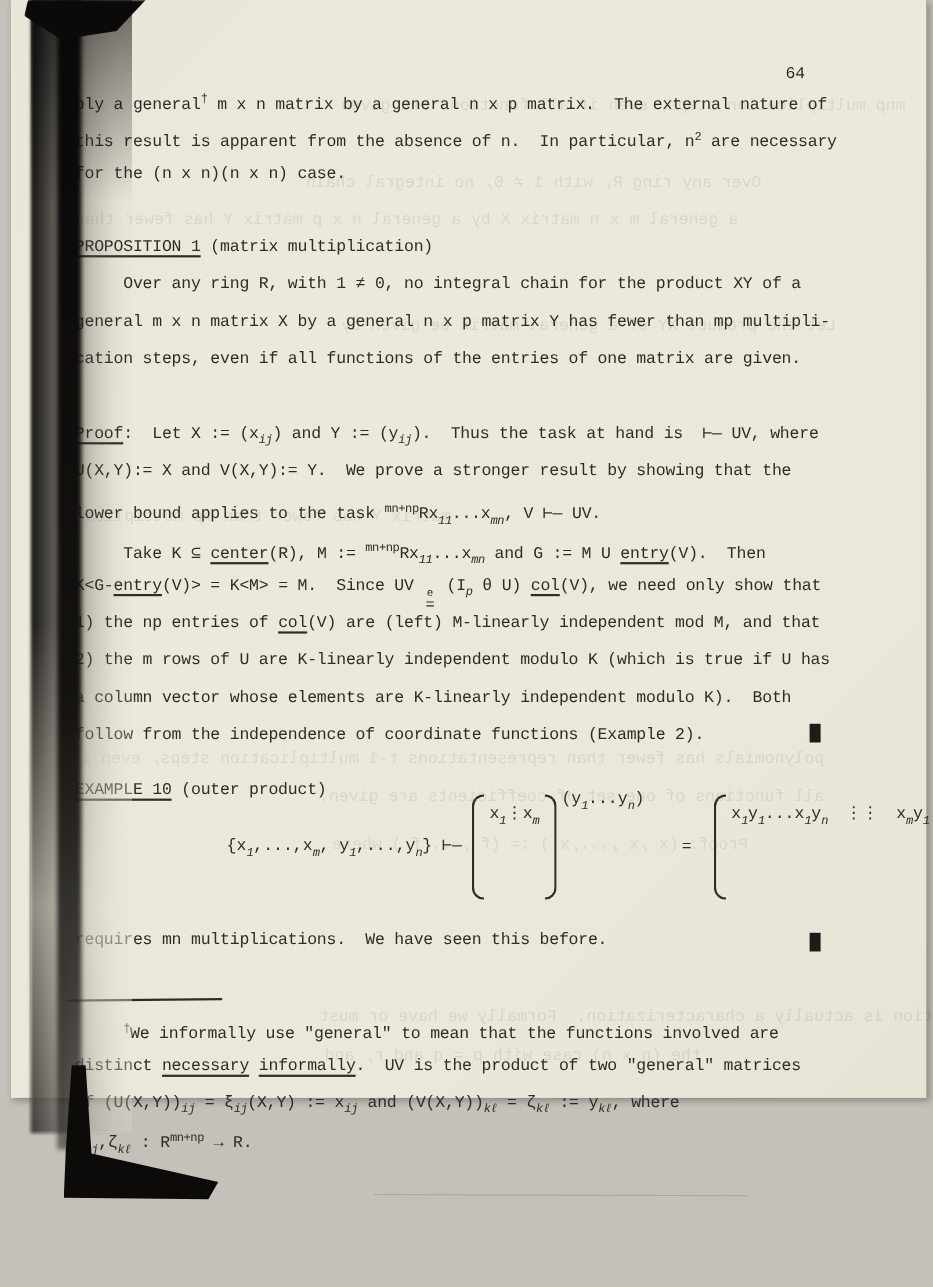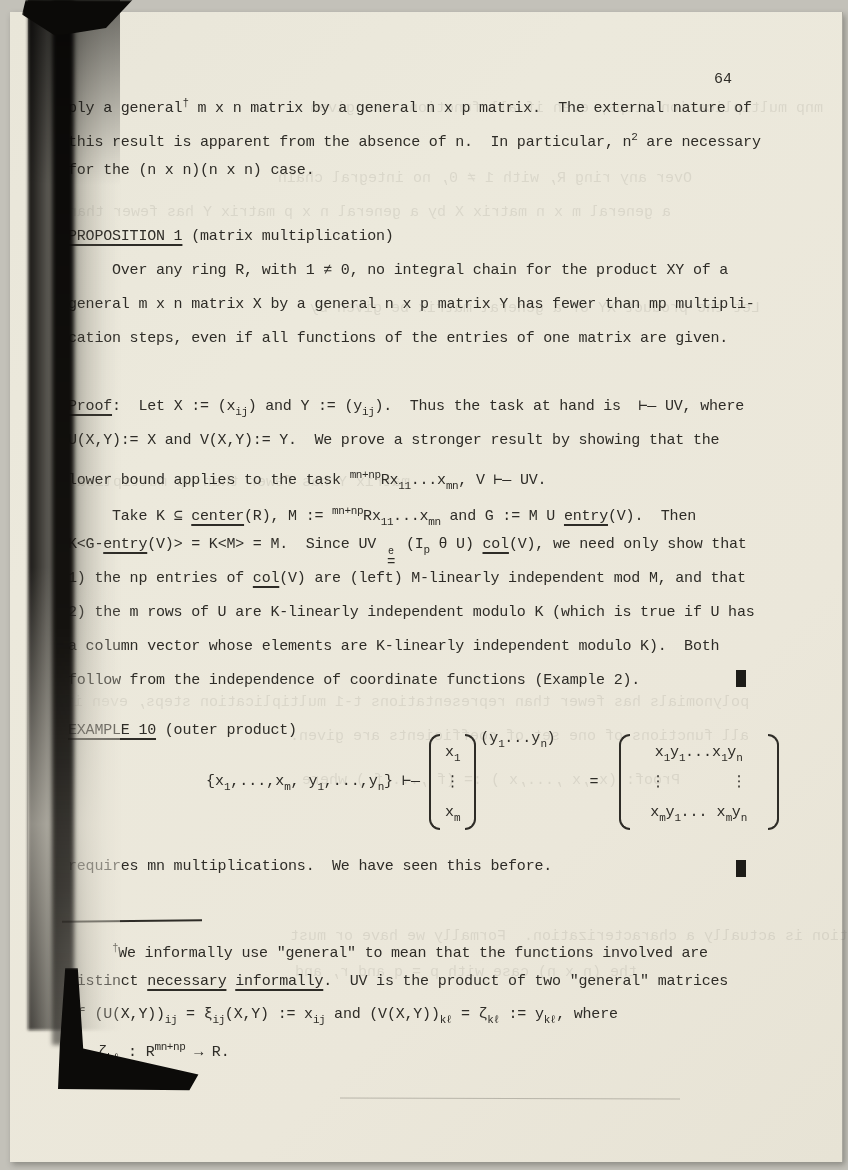--- a/index.html
+++ b/index.html
@@ -2,43 +2,43 @@
 <html><head>
 <meta charset="utf-8">
 <style>
   html,body{margin:0;padding:0;}
   body{
     width:848px;height:1170px;position:relative;overflow:hidden;
     background:#c3c1b9;
     font-family:"Liberation Mono","DejaVu Sans Mono",monospace;
   }
   #page{
-    position:absolute;left:10px;top:12px;width:832px;height:1150px;
+    position:absolute;left:10px;top:0;width:832px;height:998px;
     background:linear-gradient(135deg,#e9e6d9 0%,#ece9dc 30%,#ebe7da 70%,#e7e3d5 100%);
     border-right:1px solid #a9a79e;
     box-shadow:2px 3px 6px rgba(40,40,35,.35);
     color:#2e2c27;
     font-size:15px;
   }
   .block{position:absolute;left:58px;width:700px;}
   .line{height:34px;line-height:34px;white-space:pre;letter-spacing:-.2px;}
   .line-sm{height:33px;line-height:33px;white-space:pre;letter-spacing:-.2px;}
   sup{font-size:11px;vertical-align:6px;letter-spacing:-.4px;}
-  sub{font-size:11px;vertical-align:-5px;letter-spacing:-.4px;}
+  sub{font-size:11px;vertical-align:-5px;letter-spacing:-.4px;font-style:italic;}
   .ul{text-decoration:underline;text-underline-offset:4px;text-decoration-thickness:1.5px;}
   .stk{display:inline-flex;flex-direction:column;align-items:center;vertical-align:-6px;line-height:1;margin:0 2px;}
   .stk span:first-child{font-size:10px;line-height:9px;}
   .stk span:last-child{font-size:14px;line-height:12px;}
   .tomb{position:absolute;width:10px;height:17px;background:#1d1c18;}
   
   #equation{position:absolute;left:196px;top:722px;display:flex;align-items:center;white-space:pre;}
   .pgroup{display:flex;align-items:stretch;}
   .pl{width:9px;border:2px solid #2e2c27;border-right:none;border-radius:12px 0 0 12px;}
   .pr{width:9px;border:2px solid #2e2c27;border-left:none;border-radius:0 12px 12px 0;}
-  .pbody{display:flex;flex-direction:column;justify-content:space-between;padding:4px 5px;}
+  .pbody{display:flex;justify-content:space-between;padding:4px 5px;}
   .vrow{height:30px;line-height:30px;text-align:center;}
   .dotsrow{display:flex;justify-content:space-between;padding:0 16px;}
   .rowvec{align-self:flex-start;margin:-4px 14px 0 4px;}
   .eqs{margin:0 20px;}
   
   .top-wedge{position:absolute;left:22px;top:0;width:120px;height:36px;
     background:#0b0a08;clip-path:polygon(3% 0,92% 0,70% 78%,28% 100%,0 40%);filter:blur(1.2px);}
   .bind-strip{position:absolute;left:28px;top:0;width:92px;height:1030px;
     background:linear-gradient(to right,rgba(12,10,8,.9) 4%,rgba(30,28,24,.55) 32%,rgba(80,76,66,.22) 62%,rgba(120,116,104,.08) 82%,transparent);
     filter:blur(1.5px);}

